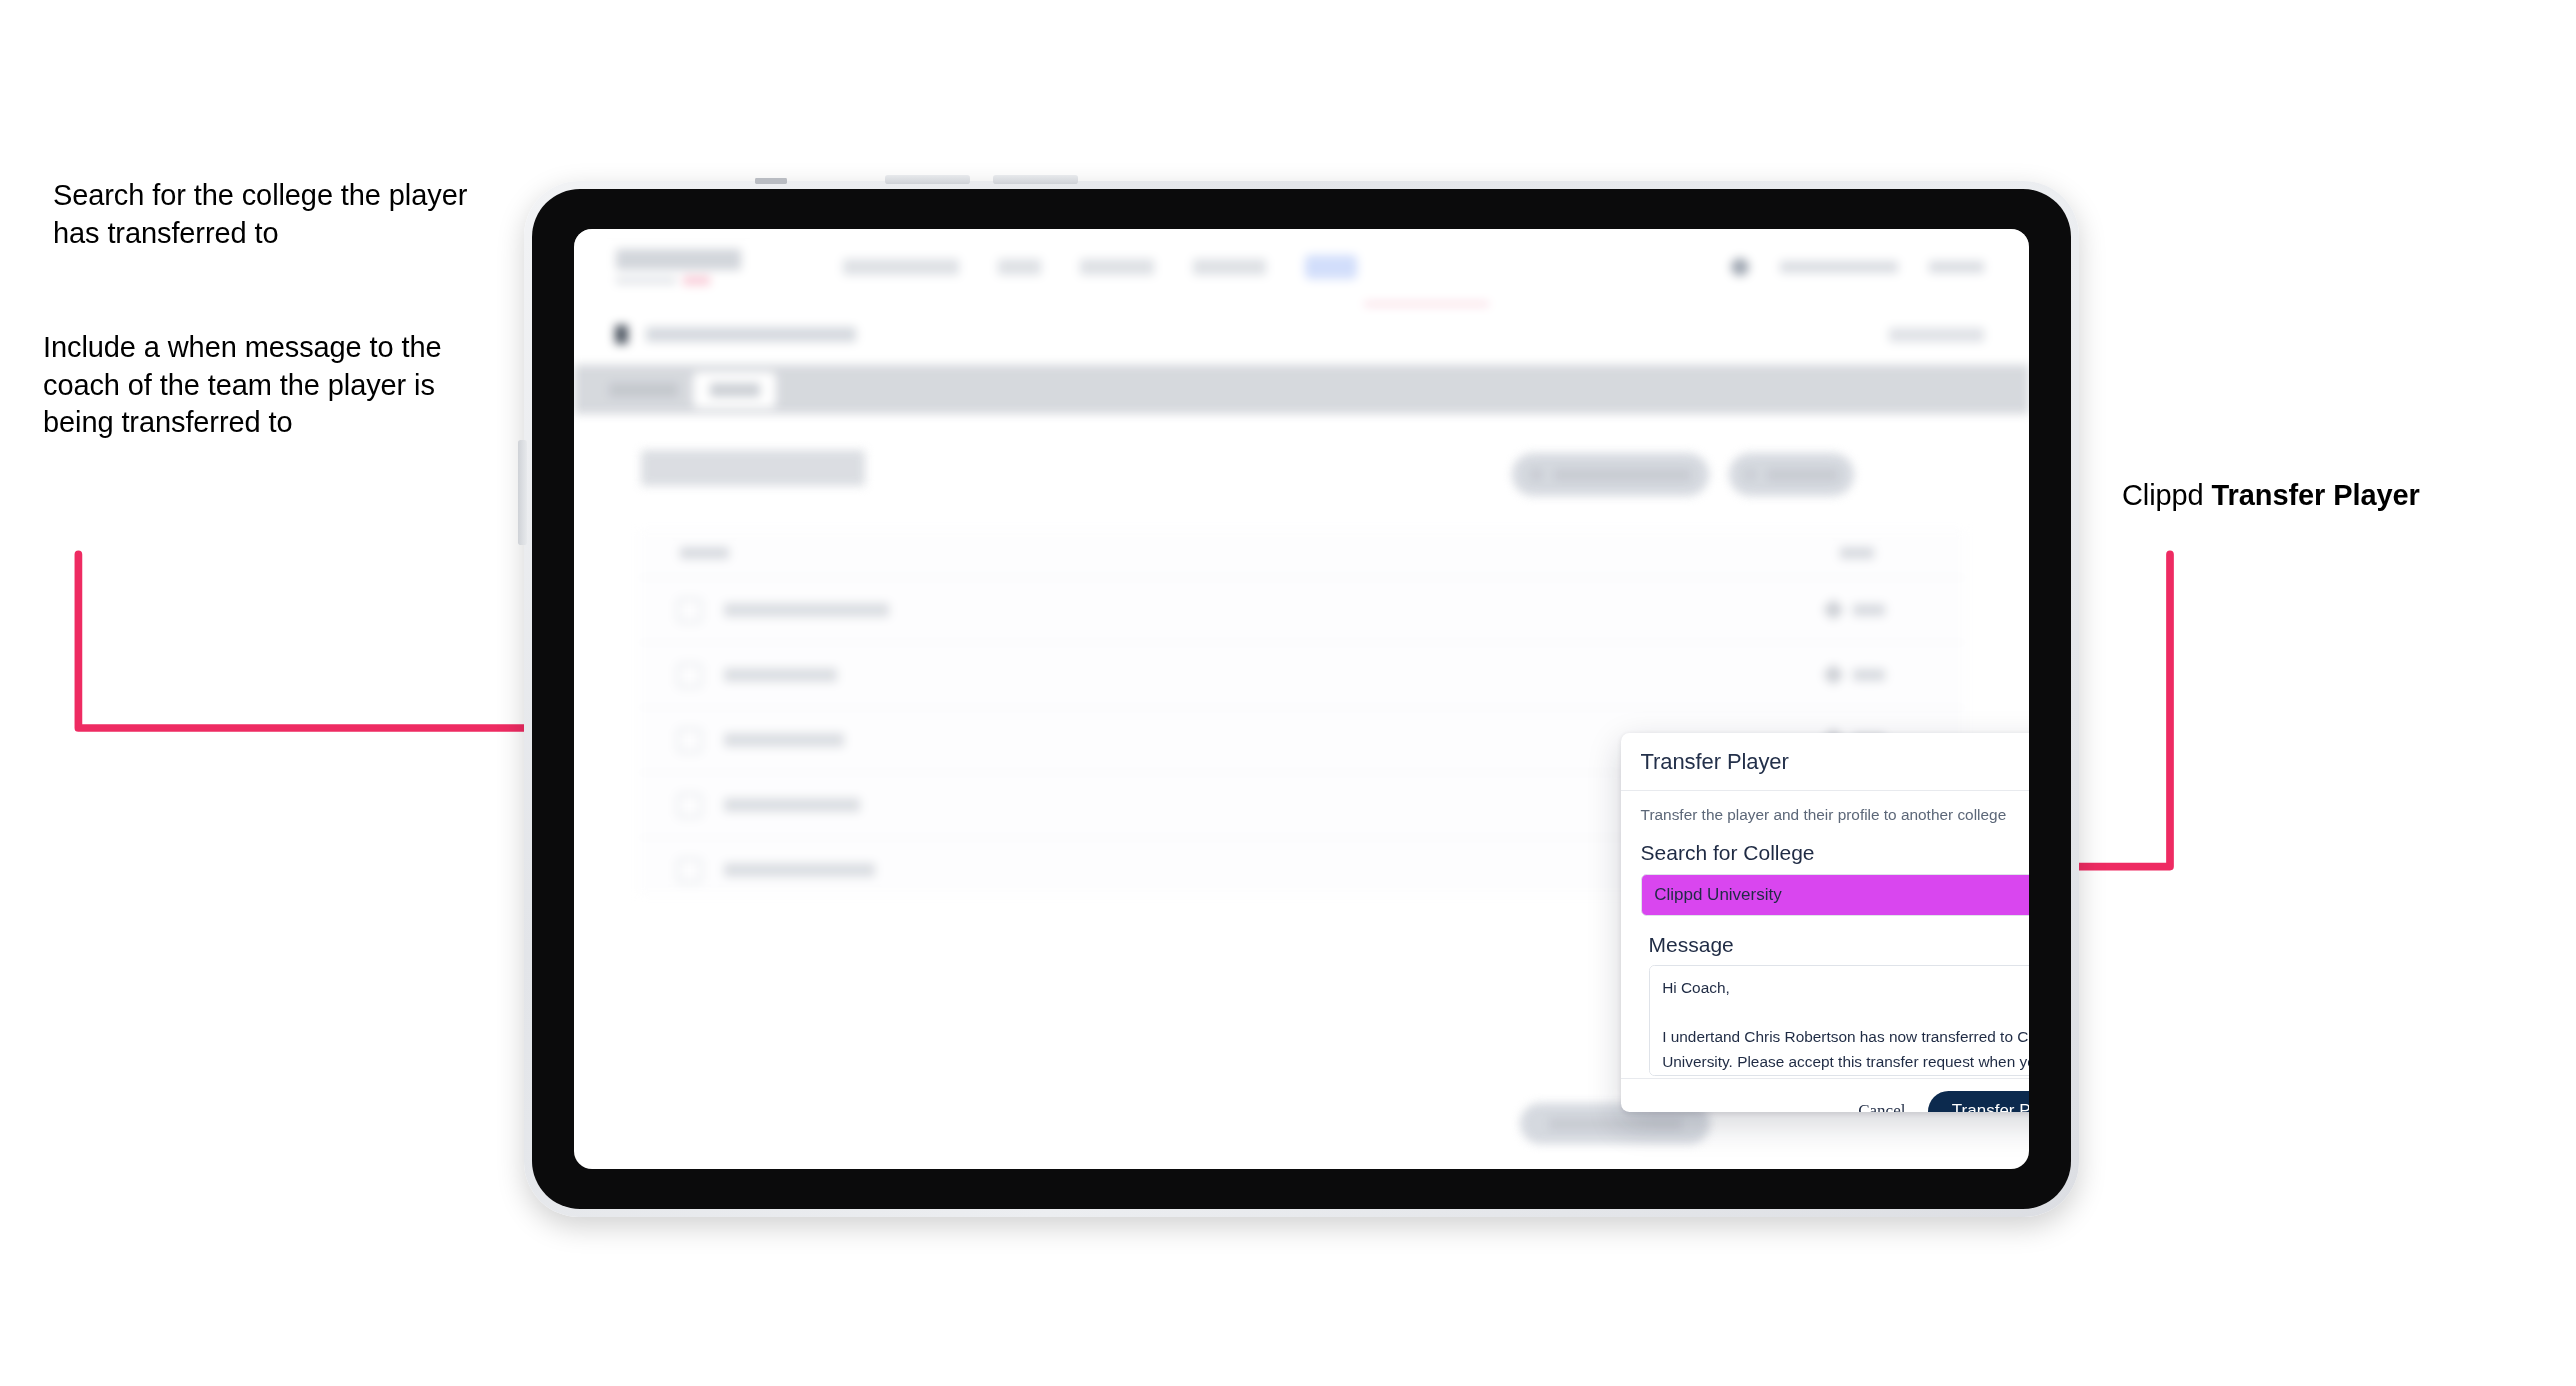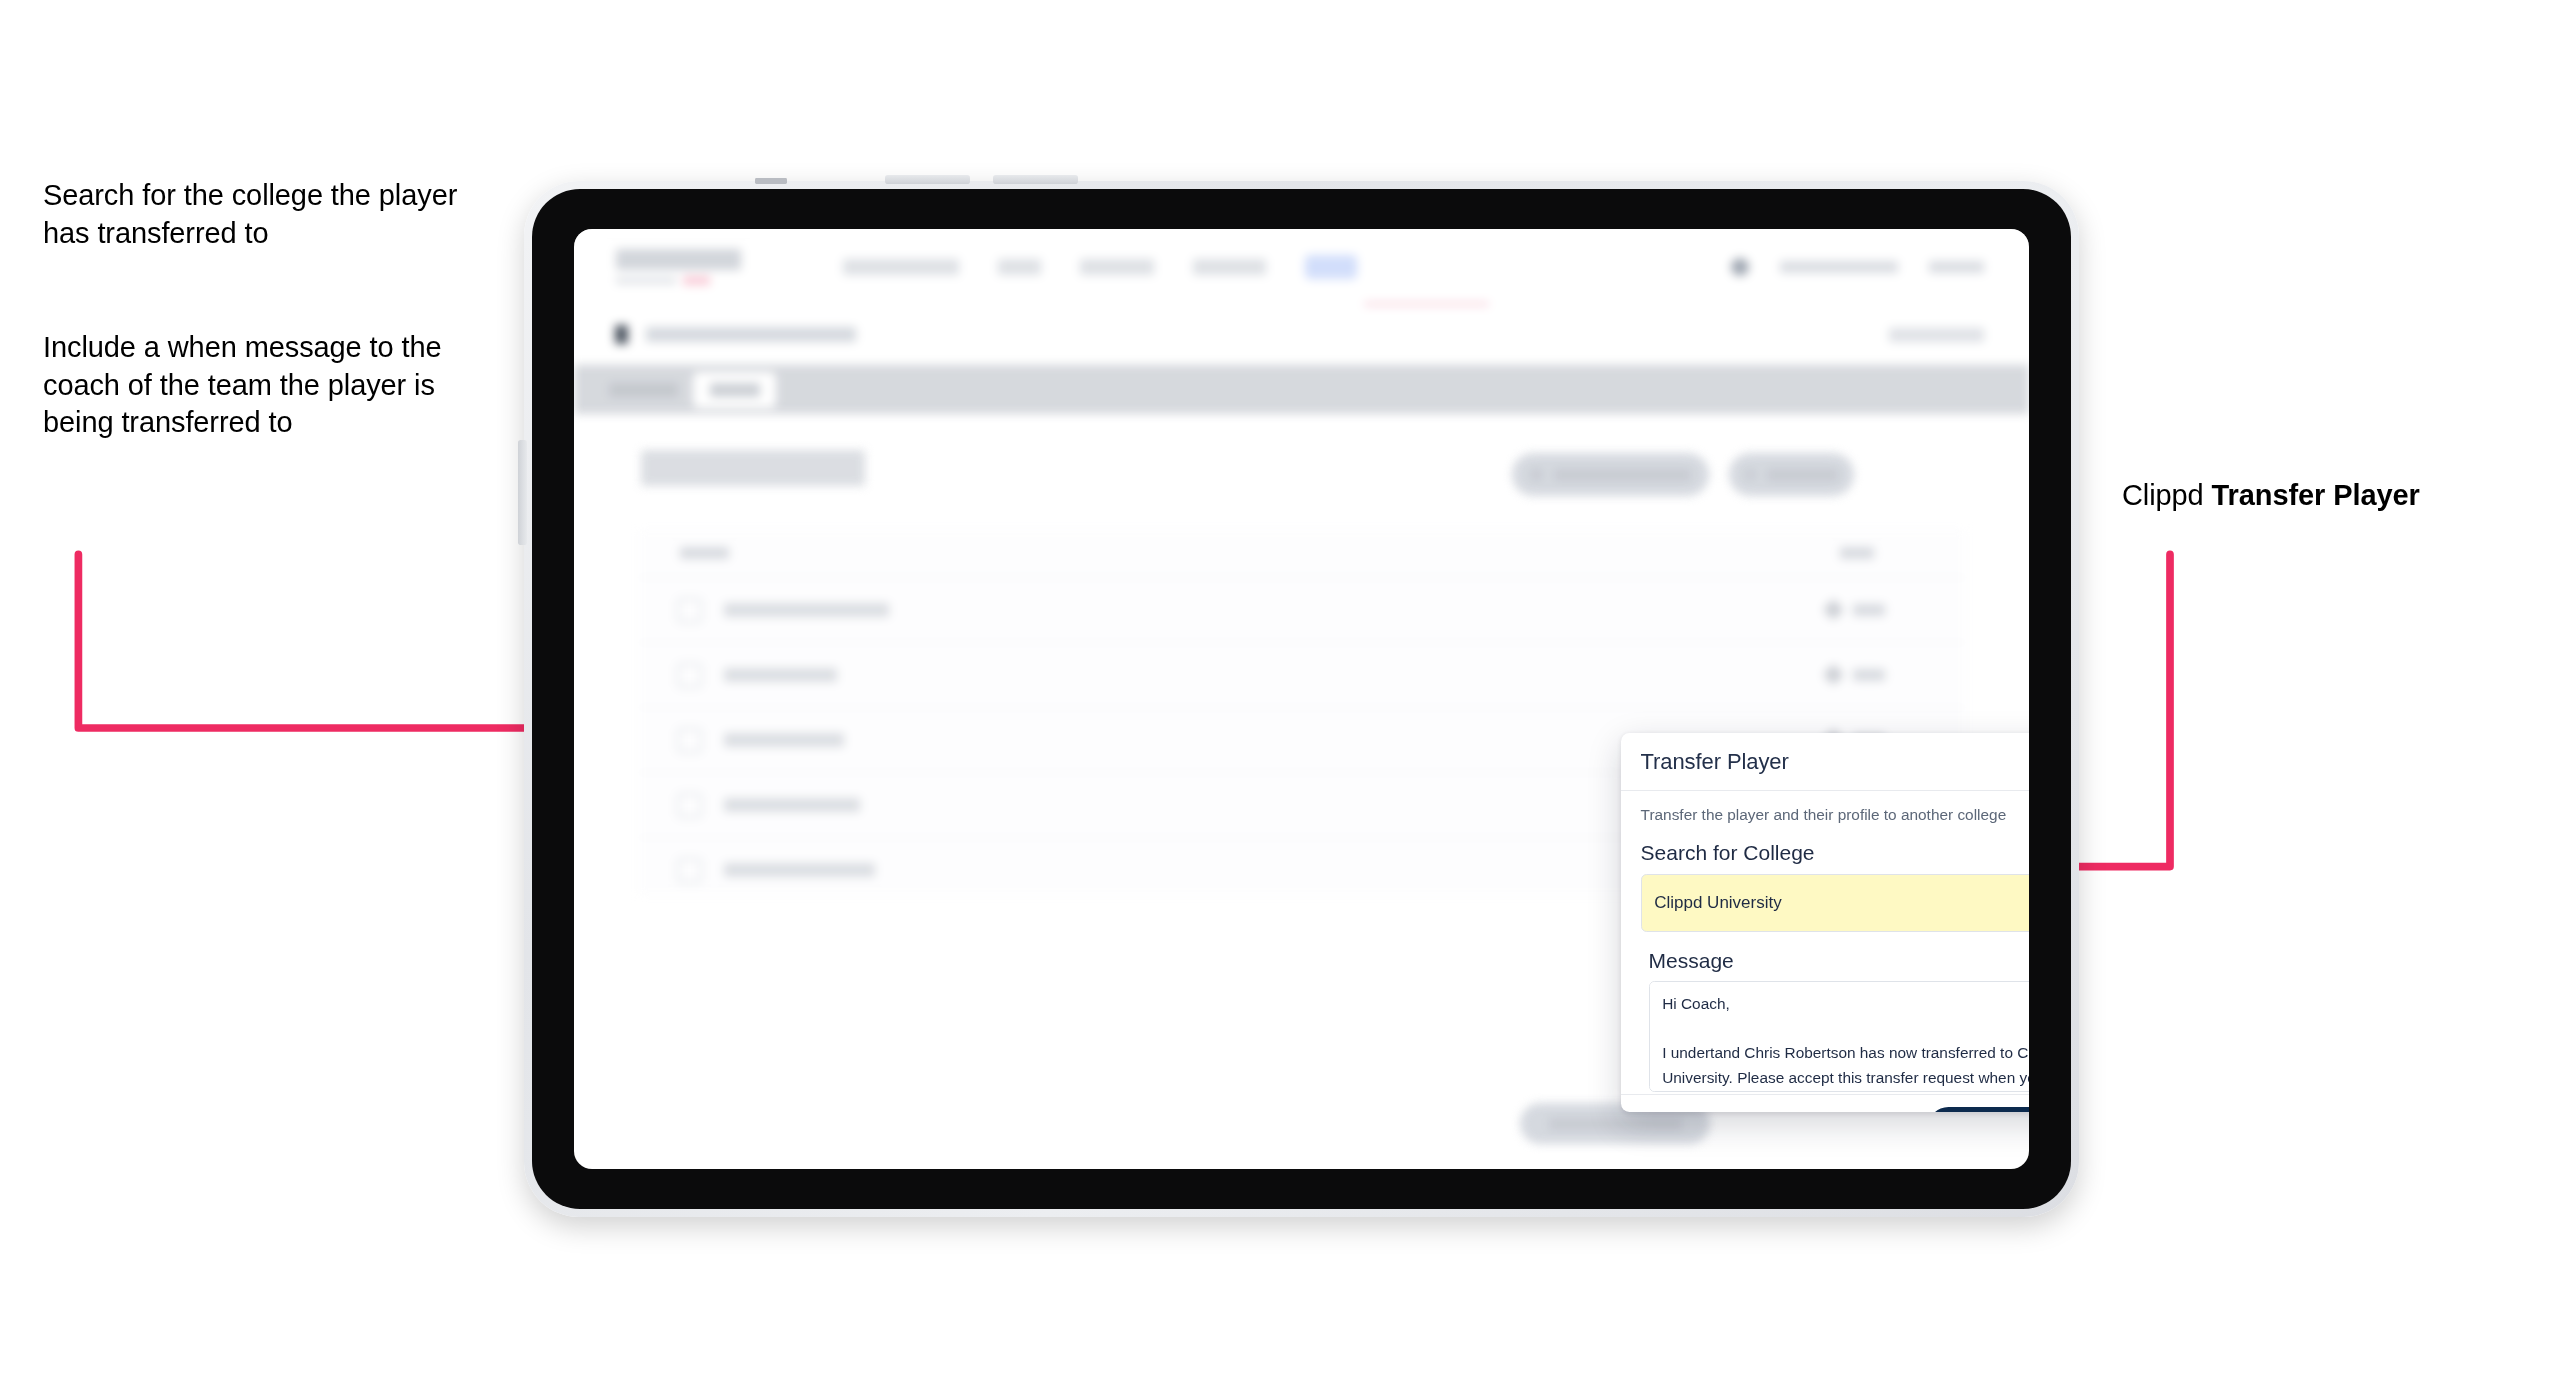--- a/index.html
+++ b/index.html
@@ -17,21 +17,21 @@
   }
 
   
   .annot {
     position: absolute;
     color: #000000;
     font-size: 29px;
     line-height: 1.30;
     letter-spacing: -0.1px;
   }
-  #annot-left-1 { left: 43px; top: 177px; width: 448px; }
+  #annot-left-1 { left: 53px; top: 177px; width: 448px; }
   #annot-left-2 { left: 43px; top: 329px; width: 448px; }
   #annot-right-1 { left: 2122px; top: 477px; width: 448px; }
   .annot b { font-weight: bold; }
 
   
   .arrow-svg {
     position: absolute;
     left: 0; top: 0;
     width: 2576px; height: 1386px;
     pointer-events: none;
@@ -218,28 +218,28 @@
     margin-bottom: 17px;
   }
   .field-label {
     font-size: 21px;
     color: #1f2b44;
     margin-bottom: 8.4px;
   }
   #college-input {
     width: 100%;
     box-sizing: border-box;
-    height: 58px;
+    height: 42px;
     border: 0.7px solid #dfe3e9;
     border-radius: 5.6px;
     font-family: "Liberation Sans", sans-serif;
     font-size: 17px;
     color: #1f2b44;
     padding: 0 12.6px;
-    background: #fef9c3;
+    background: #d946ef;
     outline: none;
   }
   #college-input::placeholder { color: #9aa3b1; }
   #message-group { margin-top: 17px; padding-left: 8px; }
   #message-input {
     width: 100%;
     box-sizing: border-box;
     height: 111px;
     border: 0.7px solid #dfe3e9;
     border-radius: 5.6px;

